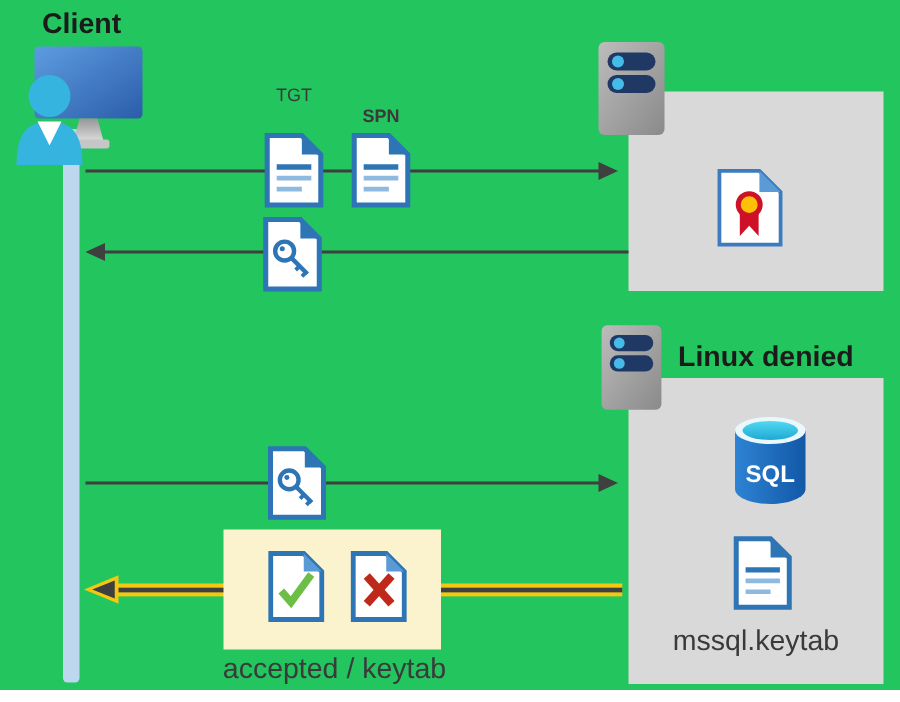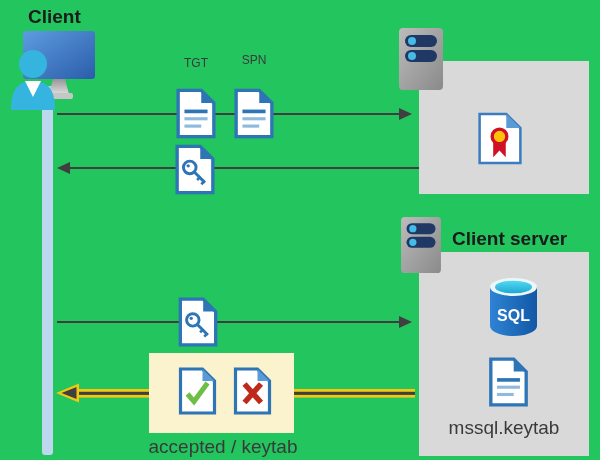--- a/index.html
+++ b/index.html
@@ -82,42 +82,42 @@
     <circle cx="21.5" cy="24" r="7" fill="#FFC107" stroke="#CE1126" stroke-width="3.2"></circle>
   </svg>
 
   <svg class="abs icon" style="left:400px; top:216px;" width="42" height="58" viewBox="0 0 46 64">
     <rect x="1" y="1" width="44" height="62" rx="4" fill="url(#grad-gray)"></rect>
     <rect x="7" y="8" width="32" height="12" rx="6" fill="#1F3864"></rect>
     <circle cx="14" cy="14" r="4" fill="#45BBE8"></circle>
     <rect x="7" y="23" width="32" height="12" rx="6" fill="#1F3864"></rect>
     <circle cx="14" cy="29" r="4" fill="#45BBE8"></circle>
   </svg>
-  <div class="abs title" style="left:452px; top:227px;">Client server</div>
+  <div class="abs title" style="left:452px; top:227px;">Linux denied</div>
 
   <svg class="abs icon" style="left:489px; top:276px;" width="49" height="62" viewBox="0 0 49 62">
     <path d="M1,11 V50 C1,55.5 11.5,60 24.5,60 C37.5,60 48,55.5 48,50 V11 Z" fill="url(#grad-sql-body)"></path>
     <ellipse cx="24.5" cy="11" rx="23.5" ry="9" fill="#EAF7FB"></ellipse>
     <ellipse cx="24.5" cy="11" rx="18.5" ry="6.3" fill="url(#grad-sql-top)"></ellipse>
     <text x="24.5" y="45" text-anchor="middle" font-family="Liberation Sans, sans-serif" font-size="16" font-weight="bold" fill="#FFFFFF">SQL</text>
   </svg>
 
   <svg class="abs icon" style="left:487px; top:356px;" width="43" height="52" viewBox="0 0 40 50">
     <path d="M3,3 H25 L37,15 V47 H3 Z" fill="#FFFFFF" stroke="#2E75B6" stroke-width="3.2"></path>
     <polygon points="25,3 37,15 25,15" fill="#2E75B6"></polygon>
     <line x1="9" y1="23" x2="31" y2="23" stroke="#2E75B6" stroke-width="3.5"></line>
     <line x1="9" y1="30" x2="31" y2="30" stroke="#8FBADF" stroke-width="3"></line>
     <line x1="9" y1="37" x2="25" y2="37" stroke="#8FBADF" stroke-width="3"></line>
   </svg>
   <div class="abs caption center" style="left:419px; top:417px; width:170px;">mssql.keytab</div>
 
   <div class="abs hline" style="left:57px; top:113px; width:346px;"></div>
   <div class="abs arrowhead-right" style="left:399px; top:108px;"></div>
   <div class="abs small-label center" style="left:175px; top:56px; width:42px;">TGT</div>
-  <div class="abs small-label center" style="left:231px; top:53px; width:46px;">SPN</div>
+  <div class="abs small-label center" style="left:231px; top:70px; width:46px;font-weight:bold;">SPN</div>
   <svg class="abs icon" style="left:175px; top:87px;" width="42" height="53" viewBox="0 0 40 50">
     <path d="M3,3 H25 L37,15 V47 H3 Z" fill="#FFFFFF" stroke="#2E75B6" stroke-width="3.2"></path>
     <polygon points="25,3 37,15 25,15" fill="#2E75B6"></polygon>
     <line x1="9" y1="23" x2="31" y2="23" stroke="#2E75B6" stroke-width="3.5"></line>
     <line x1="9" y1="30" x2="31" y2="30" stroke="#8FBADF" stroke-width="3"></line>
     <line x1="9" y1="37" x2="25" y2="37" stroke="#8FBADF" stroke-width="3"></line>
   </svg>
   <svg class="abs icon" style="left:233px; top:87px;" width="42" height="53" viewBox="0 0 40 50">
     <path d="M3,3 H25 L37,15 V47 H3 Z" fill="#FFFFFF" stroke="#2E75B6" stroke-width="3.2"></path>
     <polygon points="25,3 37,15 25,15" fill="#2E75B6"></polygon>

